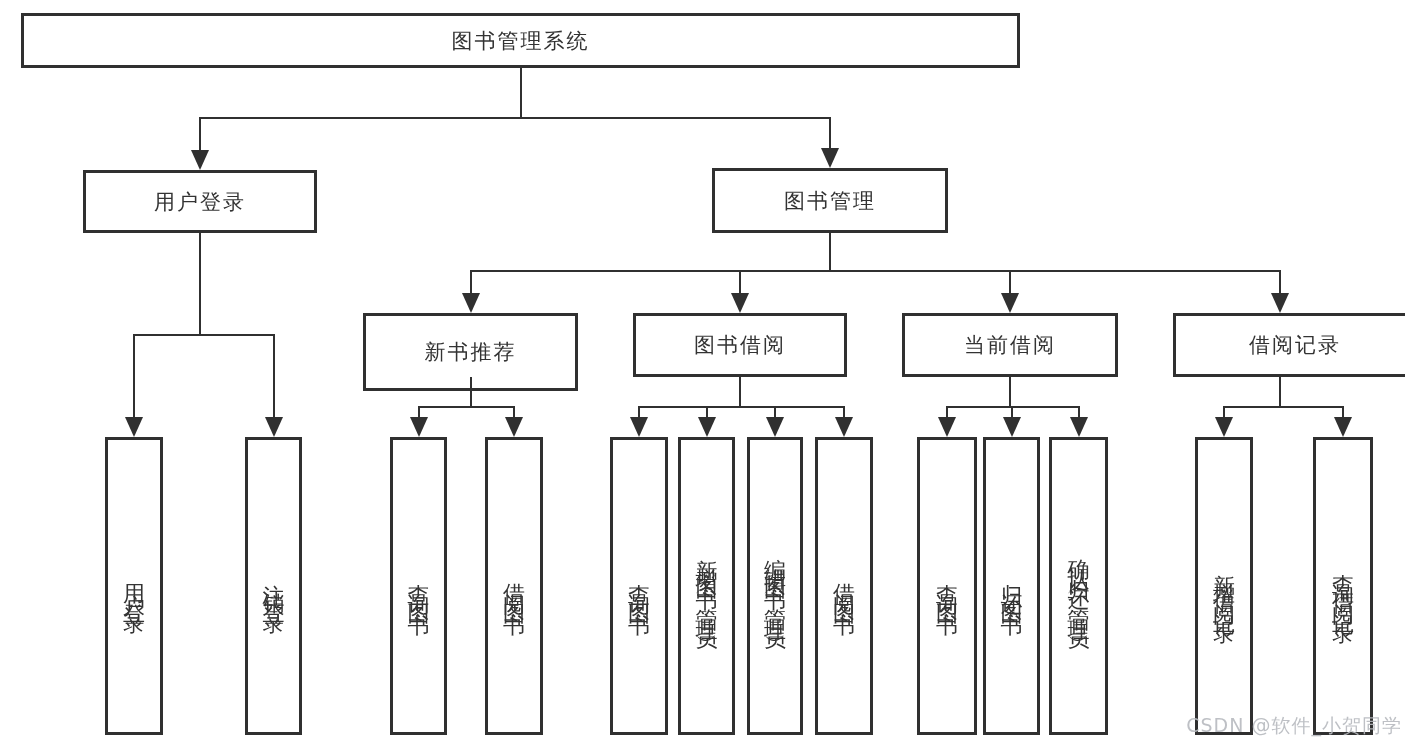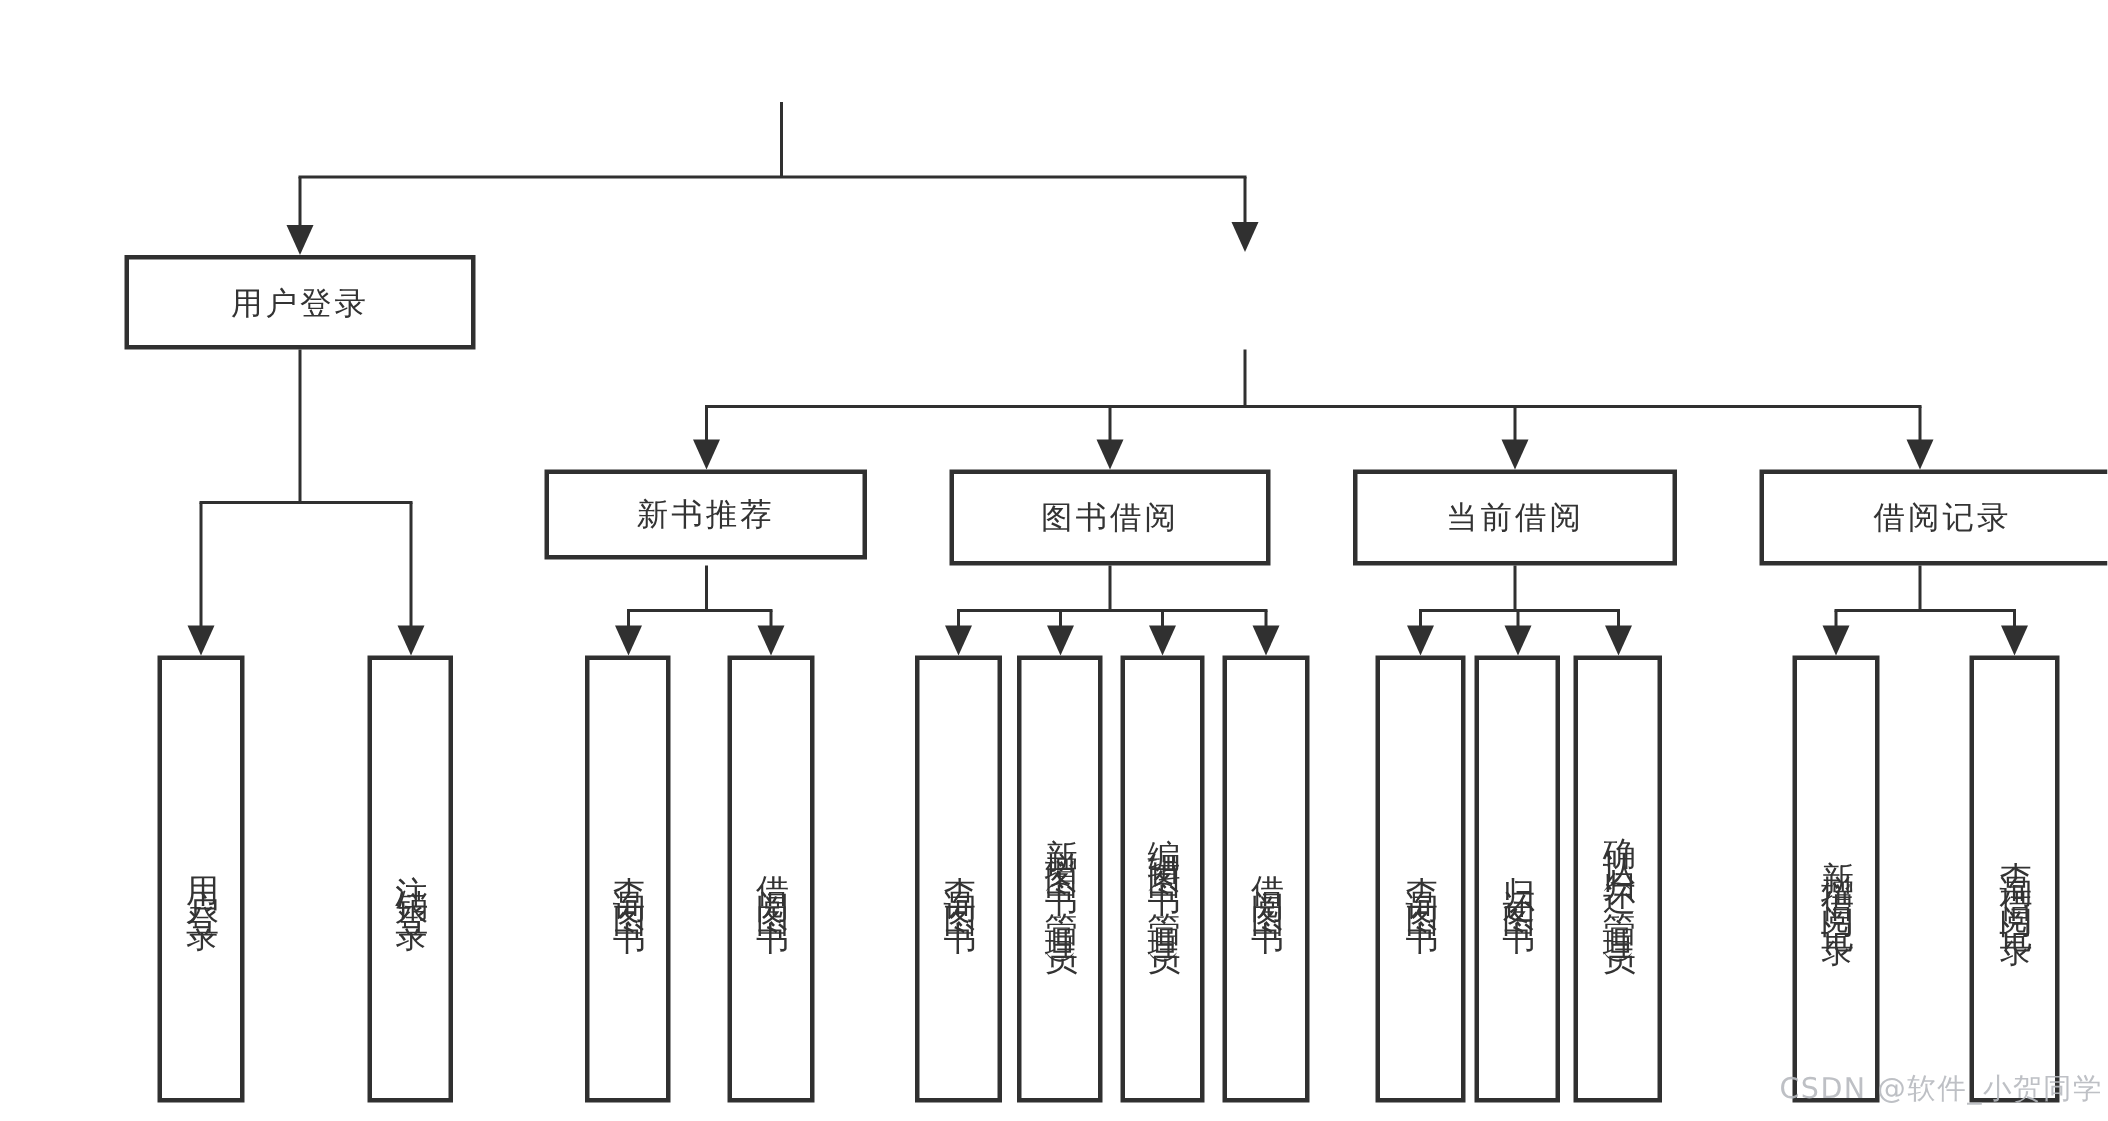--- a/index.html
+++ b/index.html
@@ -59,24 +59,30 @@
     opacity: 0.9;
     z-index: 10;
     white-space: nowrap;
   }
 </style>
 </head>
 <body>
 
 <div id="canvas">
   <div class="watermark">CSDN @软件_小贺同学</div>
+<div class="node horizontal" style="left: 21px; top: 13px; width: 999px; height: 55px;">
+      <span class="node-label">图书管理系统</span>
+    </div>
     <div class="node horizontal" style="left: 83px; top: 170px; width: 234px; height: 63px;">
       <span class="node-label">用户登录</span>
     </div>
-    <div class="node horizontal" style="left: 363px; top: 313px; width: 215px; height: 60px;">
+    <div class="node horizontal" style="left: 712px; top: 168px; width: 236px; height: 65px;">
+      <span class="node-label">图书管理</span>
+    </div>
+    <div class="node horizontal" style="left: 363px; top: 313px; width: 215px; height: 78px;">
       <span class="node-label">新书推荐</span>
     </div>
     <div class="node horizontal" style="left: 633px; top: 313px; width: 214px; height: 64px;">
       <span class="node-label">图书借阅</span>
     </div>
     <div class="node horizontal" style="left: 902px; top: 313px; width: 216px; height: 64px; justify-content: center;">
       <span class="node-label">当前借阅</span>
     </div>
     <div class="node horizontal" style="left: 1173px; top: 313px; width: 244px; height: 64px;">
       <span class="node-label">借阅记录</span>

